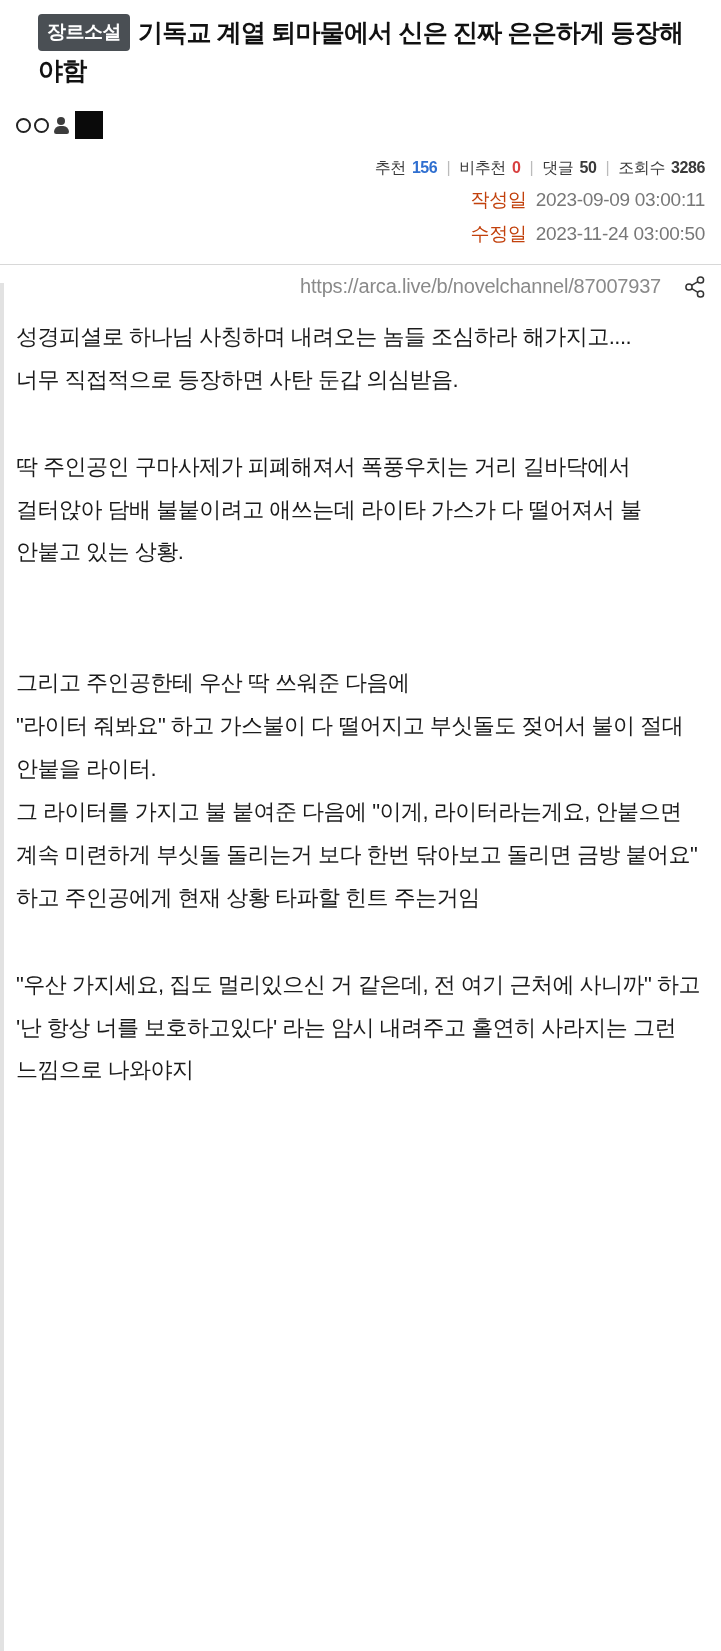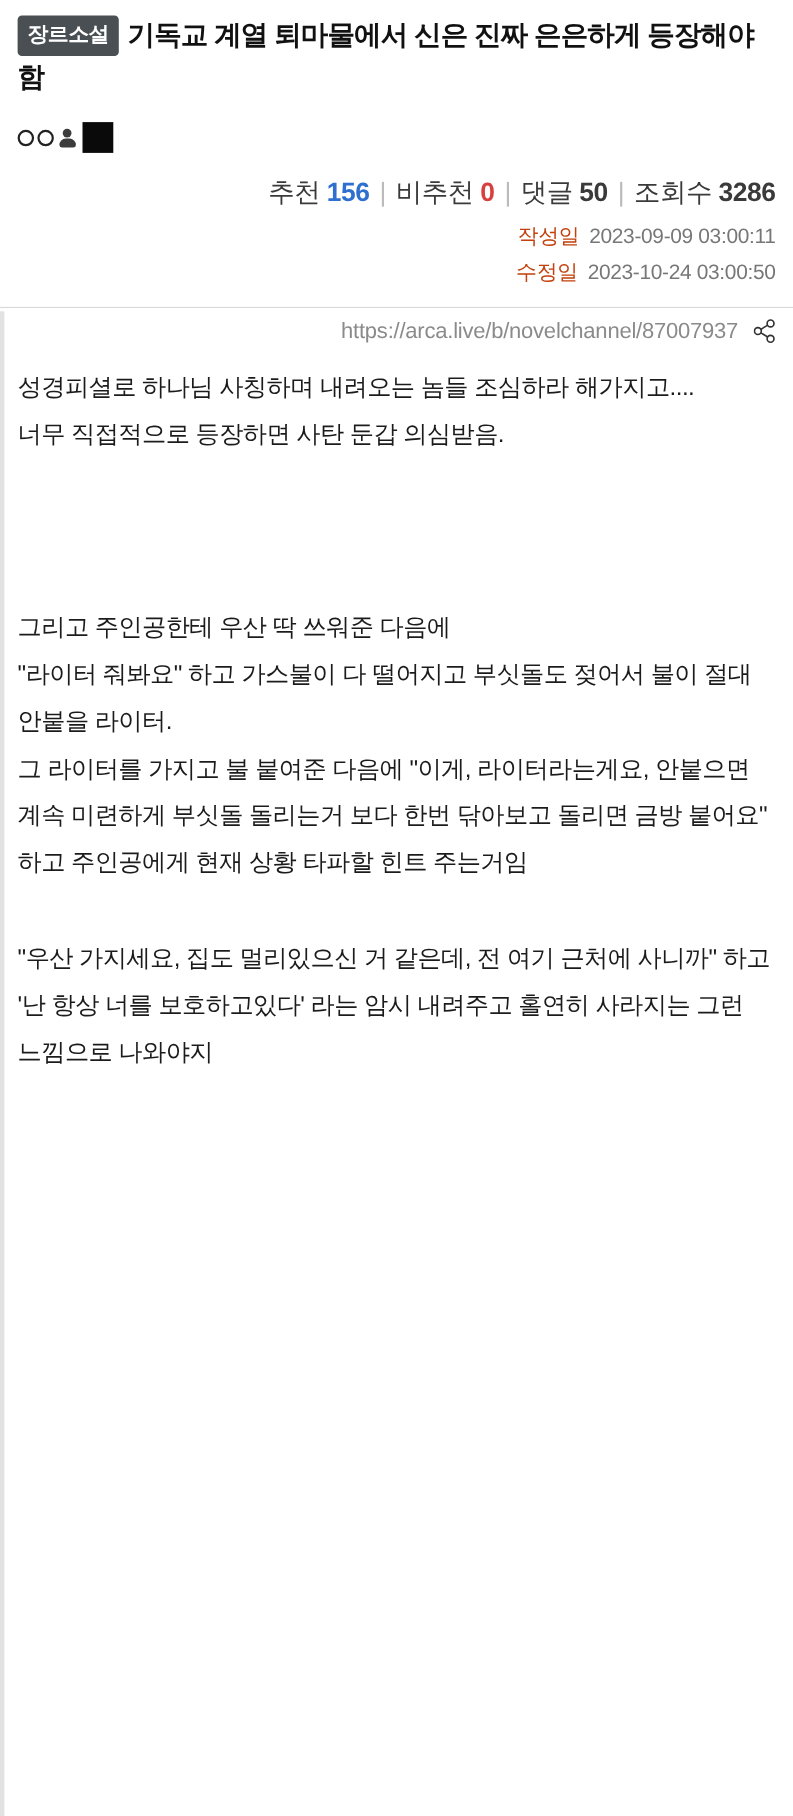--- a/index.html
+++ b/index.html
@@ -17,20 +17,21 @@
   }
 
   
   .post-header {
     padding: 14px 16px 0 16px;
     background: #ffffff;
   }
   .title-line {
     display: block;
     line-height: 1.45;
+    margin-left: 22px;
   }
   .badge {
     display: inline-block;
     background: #4a4f54;
     color: #ffffff;
     font-size: 19px;
     font-weight: bold;
     padding: 4px 9px 5px 9px;
     border-radius: 4px;
     vertical-align: 3px;
@@ -93,21 +94,21 @@
     margin-left: 6px;
     display: inline-block;
   }
 
   
   .meta-block {
     padding: 8px 16px 0 16px;
     text-align: right;
   }
   .stats-line {
-    font-size: 24px;
+    font-size: 16px;
     color: #444444;
     letter-spacing: -0.4px;
     line-height: 1.9;
   }
   .stats-line .label { color: #3a3a3a; }
   .stats-line .num-up { color: #2f6fd0; font-weight: bold; margin-left: 6px; }
   .stats-line .num-down { color: #d84040; font-weight: bold; margin-left: 6px; }
   .stats-line .num { color: #3a3a3a; font-weight: bold; margin-left: 6px; }
   .stats-line .divider {
     color: #bbbbbb;
@@ -125,23 +126,23 @@
   }
 
   
   .url-sep {
     border-top: 1px solid #d8d8d8;
     margin-top: 14px;
   }
   .url-row {
     padding: 10px 16px 12px 16px;
     display: flex;
-    align-items: flex-start;
+    align-items: flex-end;
     justify-content: flex-end;
-    gap: 14px;
+    gap: 24px;
   }
   .url-text {
     font-size: 20px;
     color: #8a8a8a;
     letter-spacing: -0.2px;
   }
   .share-icon {
     width: 20px;
     height: 22px;
     flex: 0 0 auto;
@@ -192,21 +193,21 @@
   </div>
 
   <div class="meta-block">
     <div class="stats-line">
       <span class="label">추천</span><span class="num-up">156</span><span class="divider">|</span><span class="label">비추천</span><span class="num-down">0</span><span class="divider">|</span><span class="label">댓글</span><span class="num">50</span><span class="divider">|</span><span class="label">조회수</span><span class="num">3286</span>
     </div>
     <div class="date-line">
       <span class="dlabel">작성일</span><span>2023-09-09 03:00:11</span>
     </div>
     <div class="date-line">
-      <span class="dlabel">수정일</span><span>2023-10-24 03:00:50</span>
+      <span class="dlabel">수정일</span><span>2023-11-24 03:00:50</span>
     </div>
   </div>
 
   <div class="url-sep"></div>
 
   <div class="url-row">
     <span class="url-text">https://arca.live/b/novelchannel/87007937</span>
     <span class="share-icon">
       <svg width="20" height="22" viewBox="0 0 20 22" fill="none" xmlns="http://www.w3.org/2000/svg">
         <circle cx="15.5" cy="4" r="3.1" stroke="#333" stroke-width="1.5"></circle>
@@ -215,20 +216,21 @@
         <line x1="6.7" y1="9.4" x2="12.9" y2="5.6" stroke="#333" stroke-width="1.5"></line>
         <line x1="6.7" y1="12.6" x2="12.9" y2="16.4" stroke="#333" stroke-width="1.5"></line>
       </svg>
     </span>
   </div>
 
   <div class="post-body">
     <p class="para">성경피셜로 하나님 사칭하며 내려오는 놈들 조심하라 해가지고....
 너무 직접적으로 등장하면 사탄 둔갑 의심받음.</p>
     <div class="blank"></div>
+    <p class="para">딱 주인공인 구마사제가 피폐해져서 폭풍우치는 거리 길바닥에서 걸터앉아 담배 불붙이려고 애쓰는데 라이타 가스가 다 떨어져서 불 안붙고 있는 상황.</p>
     <div class="blank"></div>
     <div class="blank"></div>
     <p class="para">그리고 주인공한테 우산 딱 쓰워준 다음에
 "라이터 줘봐요" 하고 가스불이 다 떨어지고 부싯돌도 젖어서 불이 절대 안붙을 라이터.
 그 라이터를 가지고 불 붙여준 다음에 "이게, 라이터라는게요, 안붙으면 계속 미련하게 부싯돌 돌리는거 보다 한번 닦아보고 돌리면 금방 붙어요"
 하고 주인공에게 현재 상황 타파할 힌트 주는거임</p>
     <div class="blank"></div>
     <p class="para">"우산 가지세요, 집도 멀리있으신 거 같은데, 전 여기 근처에 사니까" 하고 '난 항상 너를 보호하고있다' 라는 암시 내려주고 홀연히 사라지는 그런 느낌으로 나와야지</p>
   </div>
 </div>

